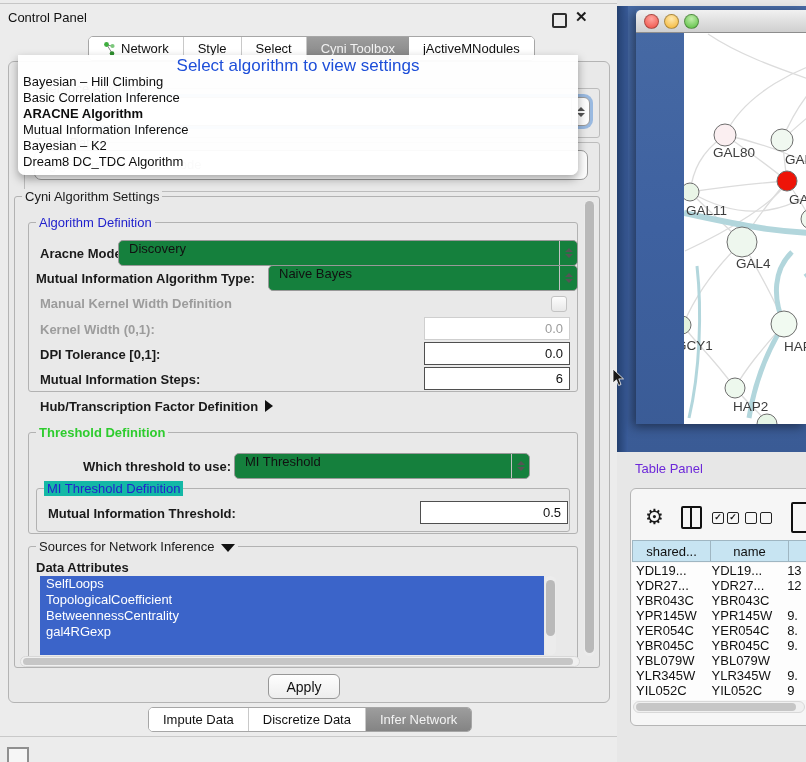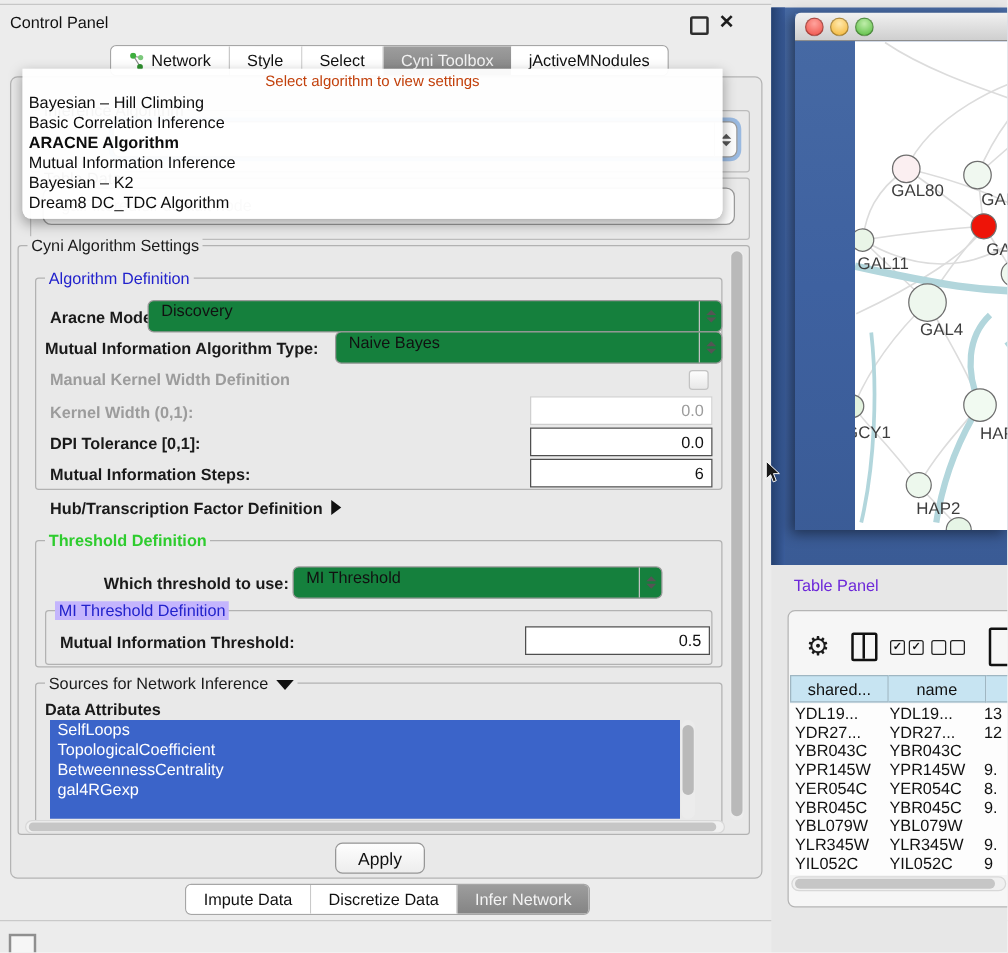--- a/index.html
+++ b/index.html
@@ -28,21 +28,21 @@
   .ghost-group{position:absolute;border:1px solid #bcbcbc;border-radius:3px;background:#e9e9e9;}
   .ghost-title{position:absolute;font-size:13px;color:#444;background:#e9e9e9;padding:0 3px;}
   .combo-focus{position:absolute;background:#fdfdfd;border:1px solid #9b9b9b;border-radius:6px;
                box-shadow:0 0 0 3px rgba(110,160,220,.65);}
   .combo-plain{position:absolute;background:#fdfdfd;border:1px solid #9b9b9b;border-radius:7px;}
   .ghost-text{position:absolute;color:#9a9a9a;font-size:13px;}
 
   
   .popup{position:absolute;left:18px;top:55px;width:560px;height:118px;background:rgba(255,255,255,0.95);
          border-radius:0 0 7px 7px;box-shadow:0 4px 10px rgba(0,0,0,0.35);z-index:20;padding-top:2px;}
-  .popup .prompt{text-align:center;color:#c2410c;font-size:12px;height:17px;line-height:17px;}
+  .popup .prompt{text-align:center;color:#1d4ed8;font-size:17px;height:17px;line-height:17px;}
   .popup .item{height:16px;line-height:16px;padding-left:5px;color:#0d0d0d;font-size:13px;white-space:nowrap;}
   .popup .item.bold{font-weight:bold;}
 
   
   .group{position:absolute;border:1px solid #b2b2b2;border-radius:3px;}
   .gtitle{position:absolute;font-size:13px;background:#e9e9e9;padding:0 3px;white-space:nowrap;}
   .gtitle.blue{color:#2222cc;}
   .gtitle.green{color:#2ecc2e;}
   .lbl{position:absolute;font-weight:bold;font-size:13px;white-space:nowrap;}
   .lbl.dis{color:#9c9c9c;}
@@ -234,21 +234,21 @@
   <div class="lbl" style="left:83px;top:459px;">Which threshold to use:</div>
   <div class="combo" style="left:234px;top:453px;width:294px;height:24px;">
     <span class="ct">MI Threshold</span>
     <span class="stepper">
         <i class="up"></i>
         <i class="dn"></i>
       </span>
   </div>
 
   <div class="group" style="left:36px;top:488px;width:532px;height:42px;"></div>
-  <div class="gtitle blue" style="left:44px;top:481px;background:#c4b5fd;">MI Threshold Definition</div>
+  <div class="gtitle blue" style="left:44px;top:481px;background:#14b8a6;">MI Threshold Definition</div>
   <div class="lbl" style="left:48px;top:506px;">Mutual Information Threshold:</div>
   <div class="field" style="left:420px;top:501px;width:140px;height:21px;">0.5</div>
 
   <div class="group" style="left:28px;top:546px;width:548px;height:112px;"></div>
   <div class="gtitle" style="left:36px;top:539px;">
     <span>Sources for Network Inference</span><span class="tri-down"></span>
   </div>
   <div class="lbl" style="left:36px;top:560px;">Data Attributes</div>
   <div class="attr-list" style="left:40px;top:576px;width:504px;height:79px;">
 

